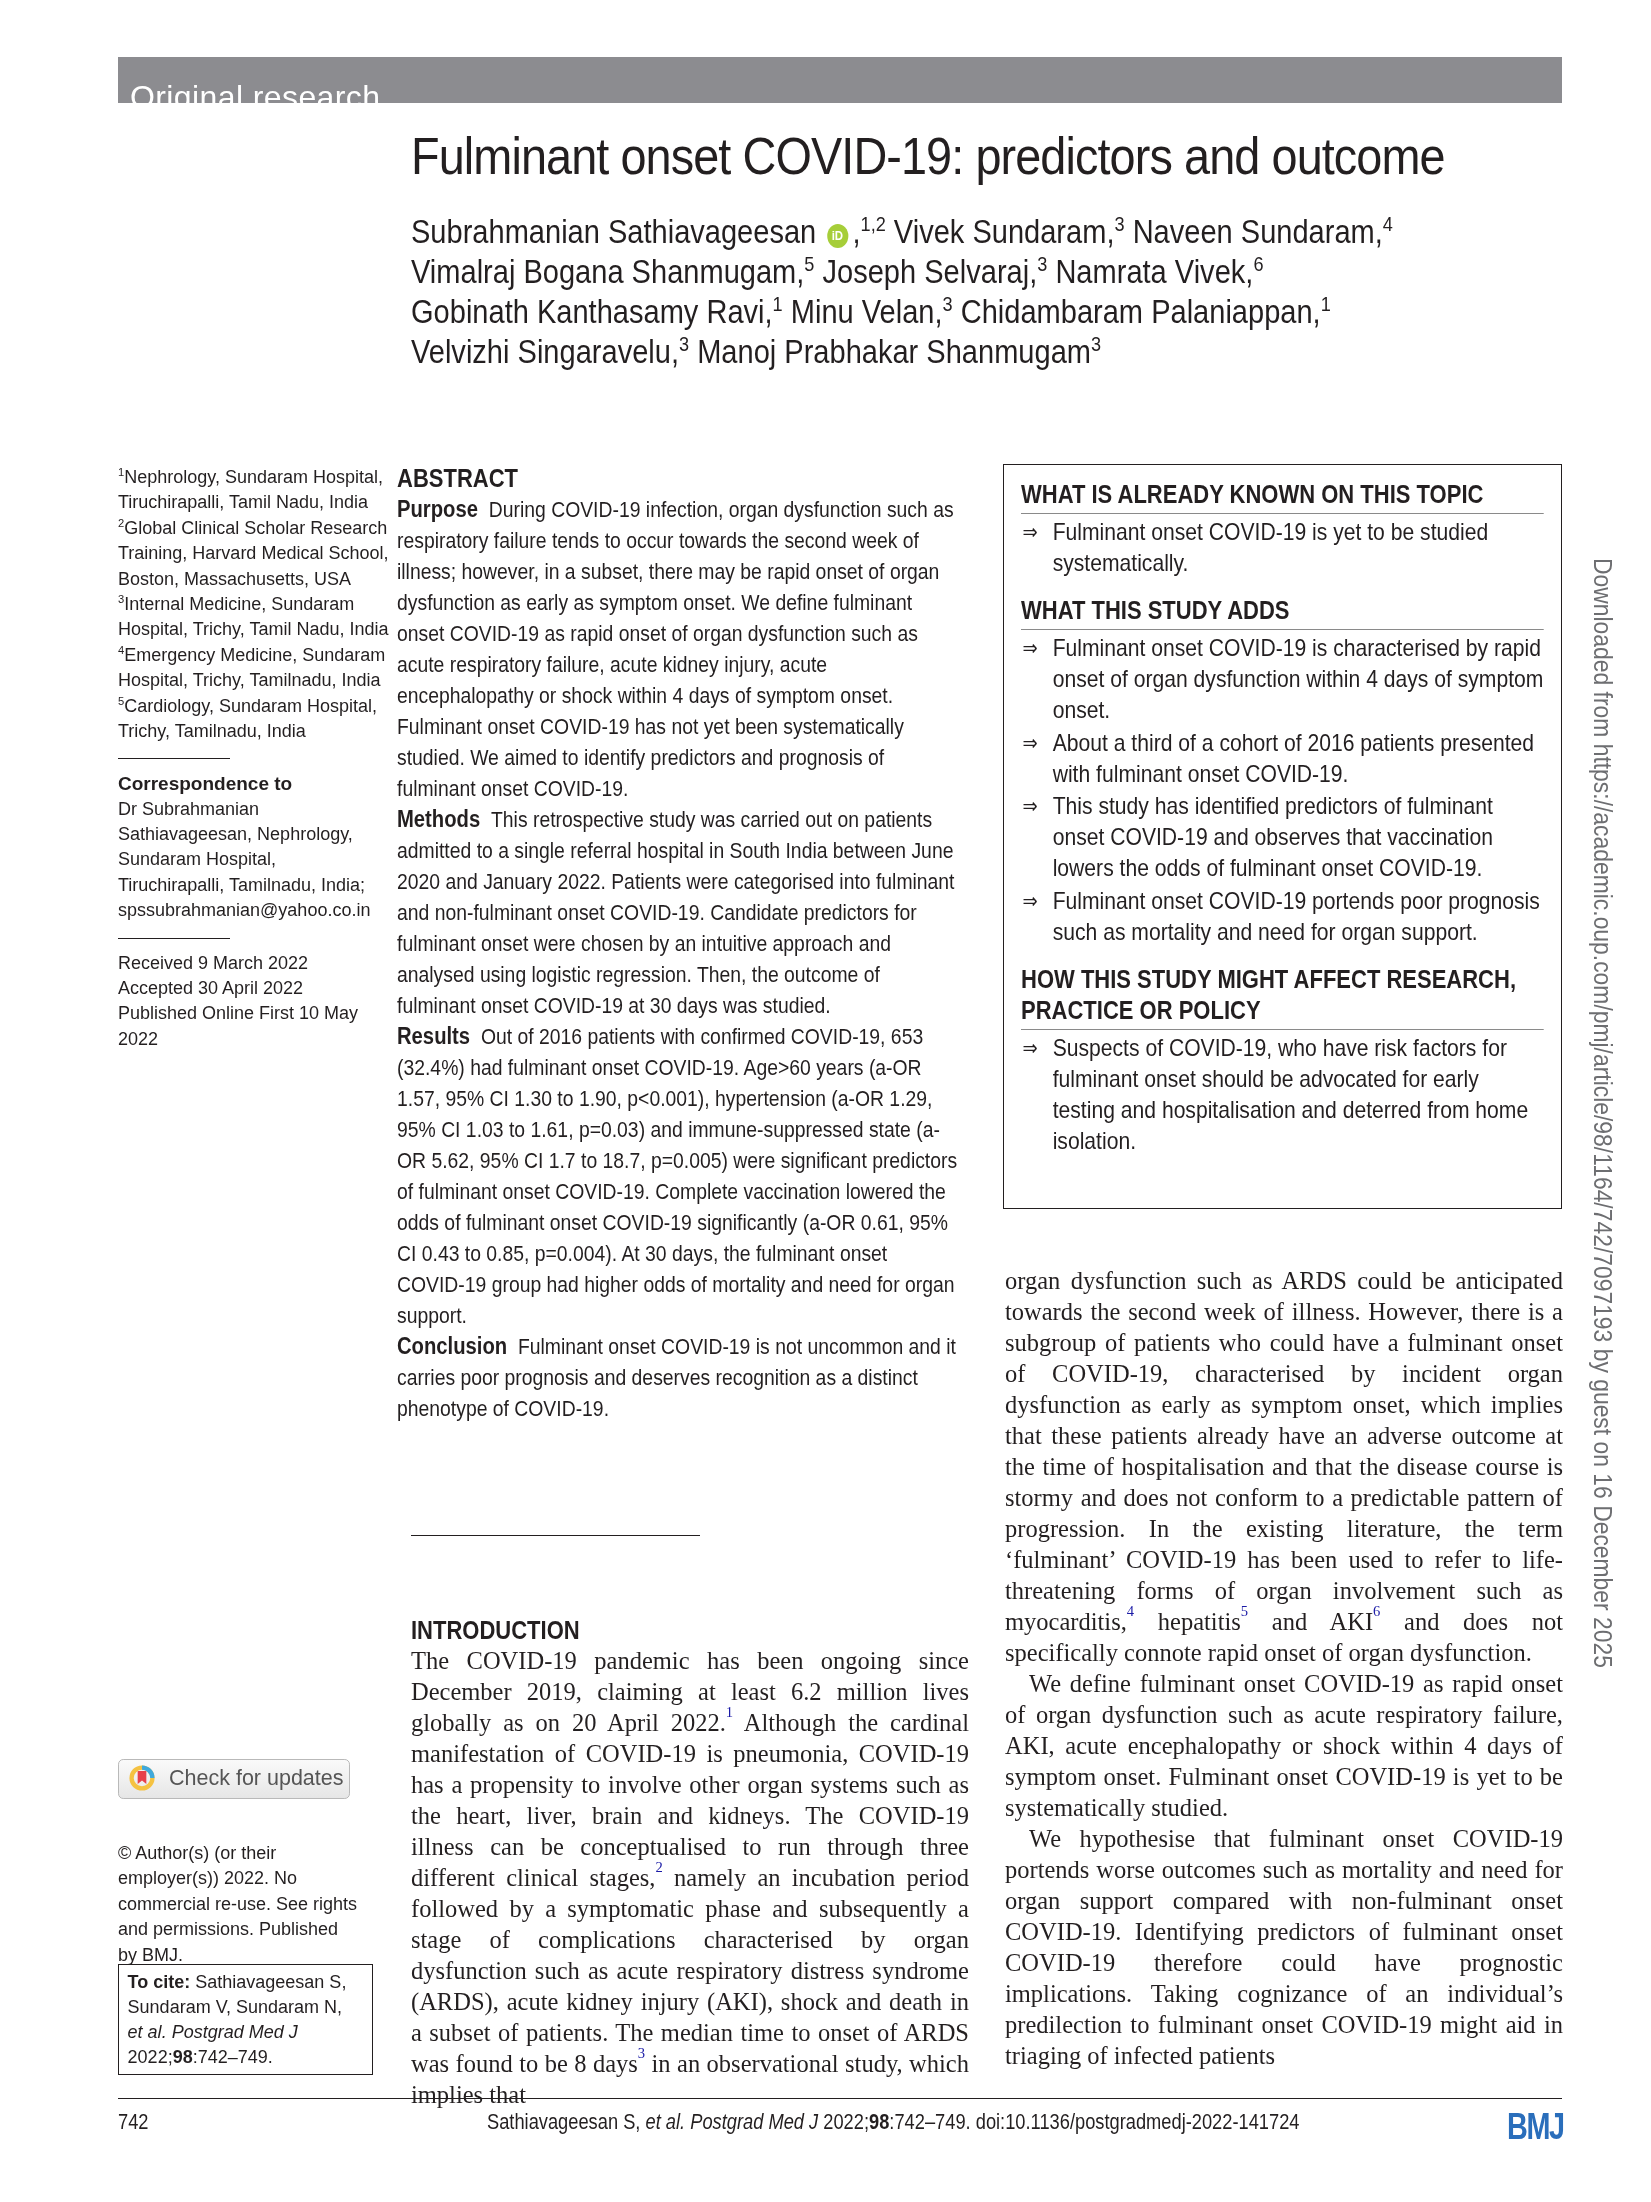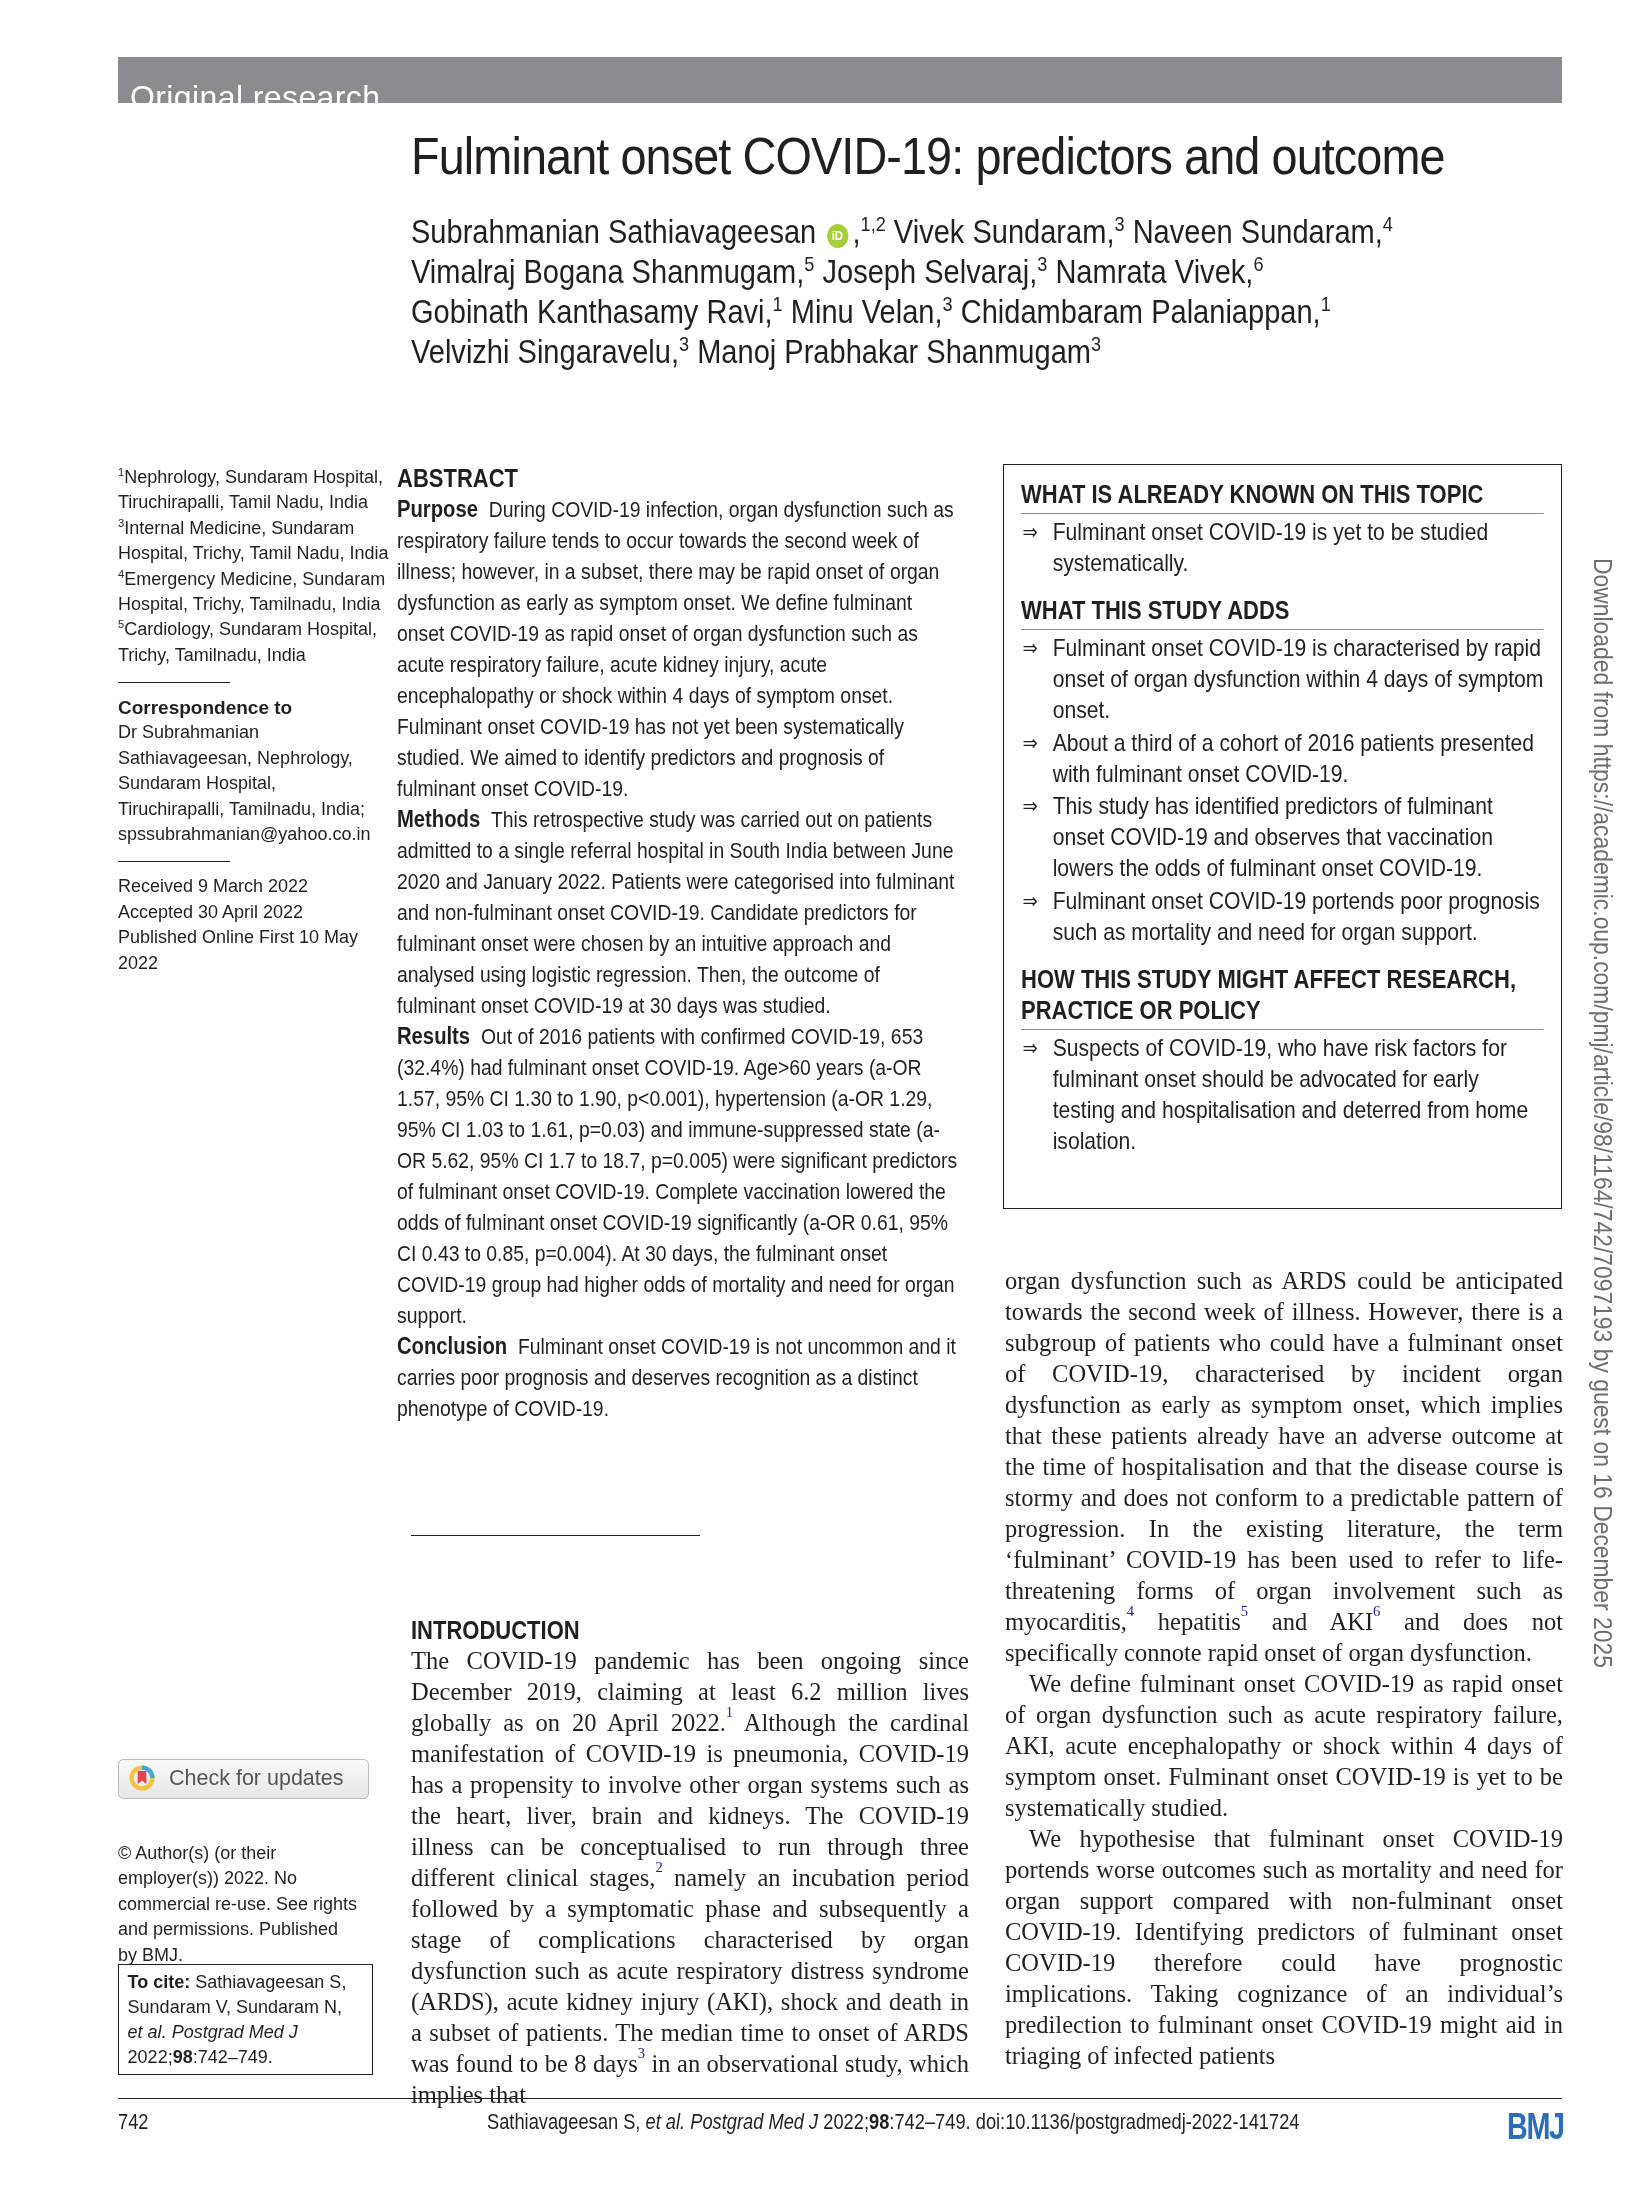--- a/index.html
+++ b/index.html
@@ -15,21 +15,21 @@
   #authors { position:absolute; left:411px; top:212px; width:1170px; font-size:33px; line-height:40px; transform:scaleX(0.88); transform-origin:left top; white-space:nowrap; }
   #authors sup { font-size:20.6px; line-height:0; }
   .orcid { display:inline-block; width:24px; height:24px; border-radius:50%; background:#a6ce39; color:#fff; font-size:13px; text-align:center; line-height:24px; vertical-align:3.4px; font-weight:bold; margin:0 5.2px 0 12px; }
 
   
   #left-col { position:absolute; left:118px; top:465px; width:275px; font-size:18px; line-height:25.4px; }
   #left-col sup { font-size:11.2px; line-height:0; }
   .lc-rule { width:112px; border-top:1.7px solid #231f20; margin:13.8px 0 12px 0; }
   .lc-head { font-weight:bold; font-size:19px; }
 
-  #check-updates { position:absolute; left:118px; top:1759px; width:251px; height:40px; border:1.7px solid #b9b9b9; border-radius:5.2px; background:linear-gradient(#fafafa,#e6e6e6); box-sizing:border-box; }
+  #check-updates { position:absolute; left:118px; top:1759px; width:232px; height:40px; border:1.7px solid #b9b9b9; border-radius:5.2px; background:linear-gradient(#fafafa,#e6e6e6); box-sizing:border-box; }
   #check-updates .cu-icon { position:absolute; left:10.3px; top:5.2px; width:26px; height:26px; }
   #check-updates .cu-label { position:absolute; left:50px; top:6px; font-size:21.5px; color:#555; }
 
   #copyright { position:absolute; left:118px; top:1841px; width:275px; font-size:18px; line-height:25.4px; }
 
   #cite-box { position:absolute; left:118px; top:1964px; width:255px; border:1.7px solid #231f20; padding:5.2px 8.6px 3.4px 8.6px; font-size:18px; line-height:25px; box-sizing:border-box; }
 
   
   #abstract { position:absolute; left:397px; top:463px; width:559px; font-size:22px; line-height:31px; }
   #abstract .abs-inner { transform:scaleX(0.88); transform-origin:left top; width:637px; }
@@ -81,20 +81,21 @@
   <span>Gobinath Kanthasamy Ravi</span>,<sup>1</sup>
   <span>Minu Velan</span>,<sup>3</sup>
   <span>Chidambaram Palaniappan</span>,<sup>1</sup><br>
   <span>Velvizhi Singaravelu</span>,<sup>3</sup>
   <span>Manoj Prabhakar Shanmugam</span><sup>3</sup>
 </div>
 
 <div id="left-col" class="sans">
   <div>
     <div><sup>1</sup><span>Nephrology, Sundaram Hospital, Tiruchirapalli, Tamil Nadu, India</span></div>
+    <div><sup>2</sup><span>Global Clinical Scholar Research Training, Harvard Medical School, Boston, Massachusetts, USA</span></div>
     <div><sup>3</sup><span>Internal Medicine, Sundaram Hospital, Trichy, Tamil Nadu, India</span></div>
     <div><sup>4</sup><span>Emergency Medicine, Sundaram Hospital, Trichy, Tamilnadu, India</span></div>
     <div><sup>5</sup><span>Cardiology, Sundaram Hospital, Trichy, Tamilnadu, India</span></div>
   </div>
   <div class="lc-rule"></div>
   <div>
     <div class="lc-head">Correspondence to</div>
     <div>Dr Subrahmanian</div>
     <div>Sathiavageesan, Nephrology,</div>
     <div>Sundaram Hospital,</div>

